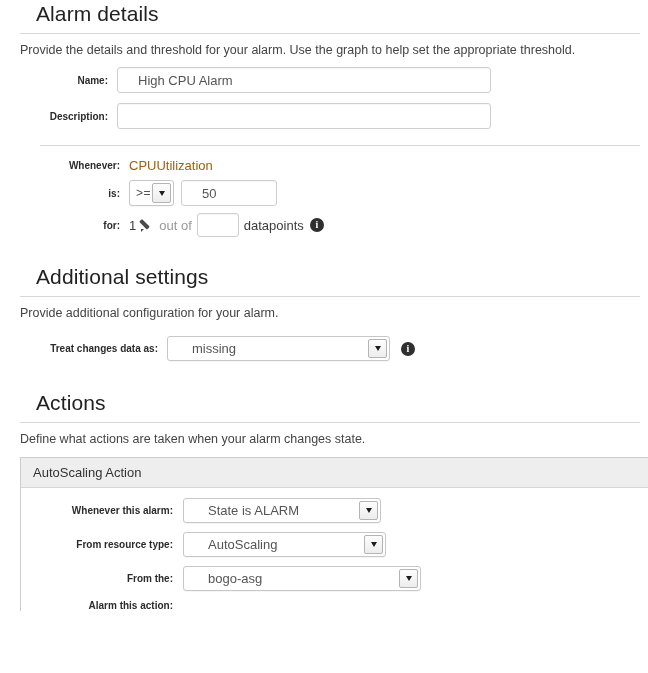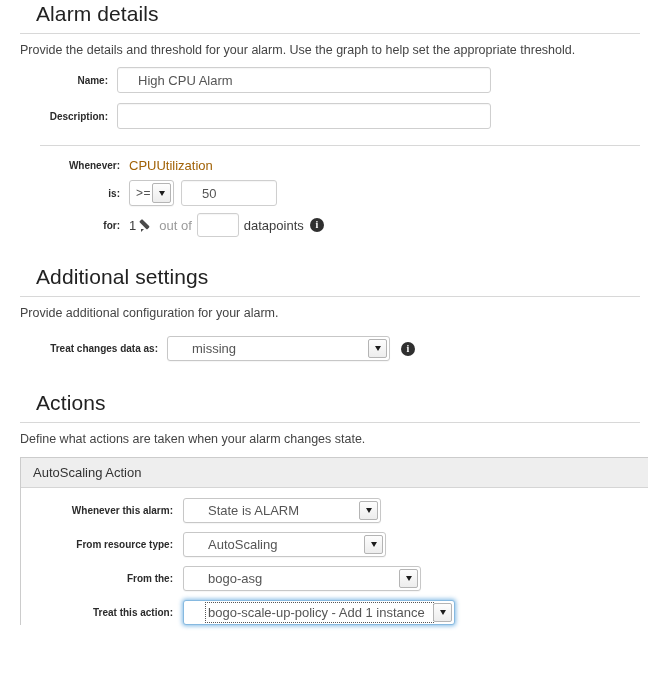--- a/index.html
+++ b/index.html
@@ -323,26 +323,20 @@
           <span class="lbl">From the:</span>
           <div class="sel sel-w3">
             <span class="seltext">bogo-asg</span>
             <span class="arrowbox">
                 <span class="caret"></span>
               </span>
           </div>
         </div>
 
         <div class="row">
-          <span class="lbl">Treat this action:</span>
-          <div class="sel sel-w4 focused">
-            <span class="seltext">bogo-scale-up-policy - Add 1 instance</span>
-            <span class="arrowbox">
-                <span class="caret"></span>
-              </span>
-          </div>
+          <span class="lbl">Alarm this action:</span>
         </div>
 
       </div>
     </div>
   </div>
 
 </div>
 
 </body></html>

